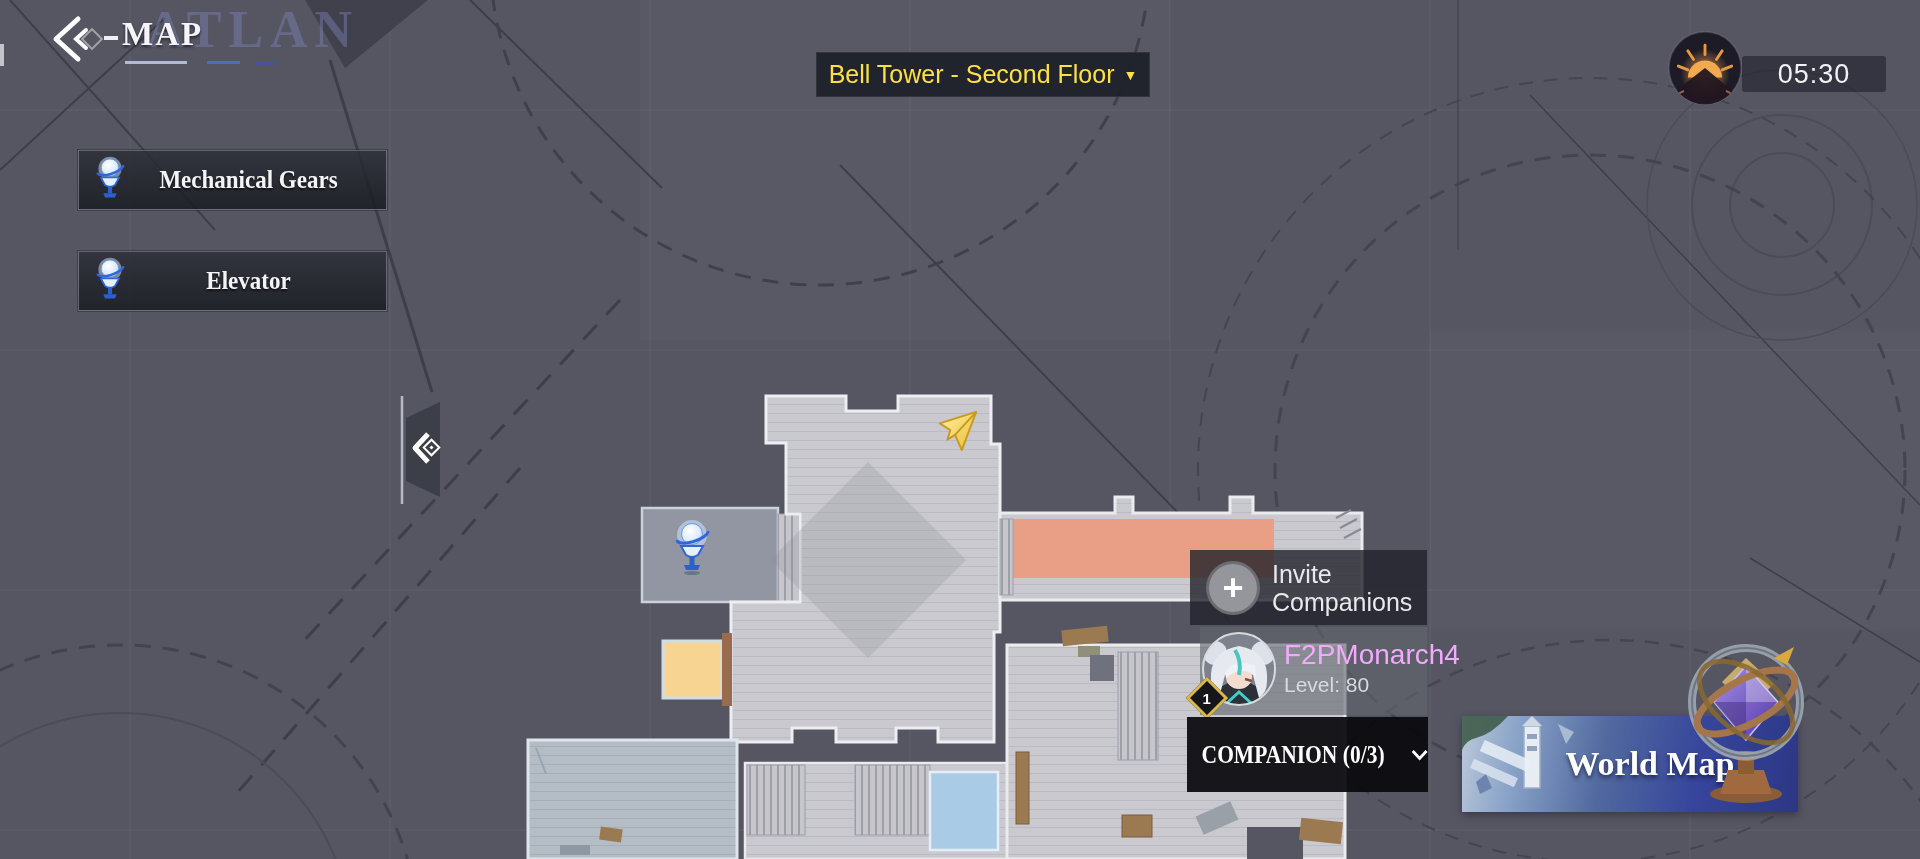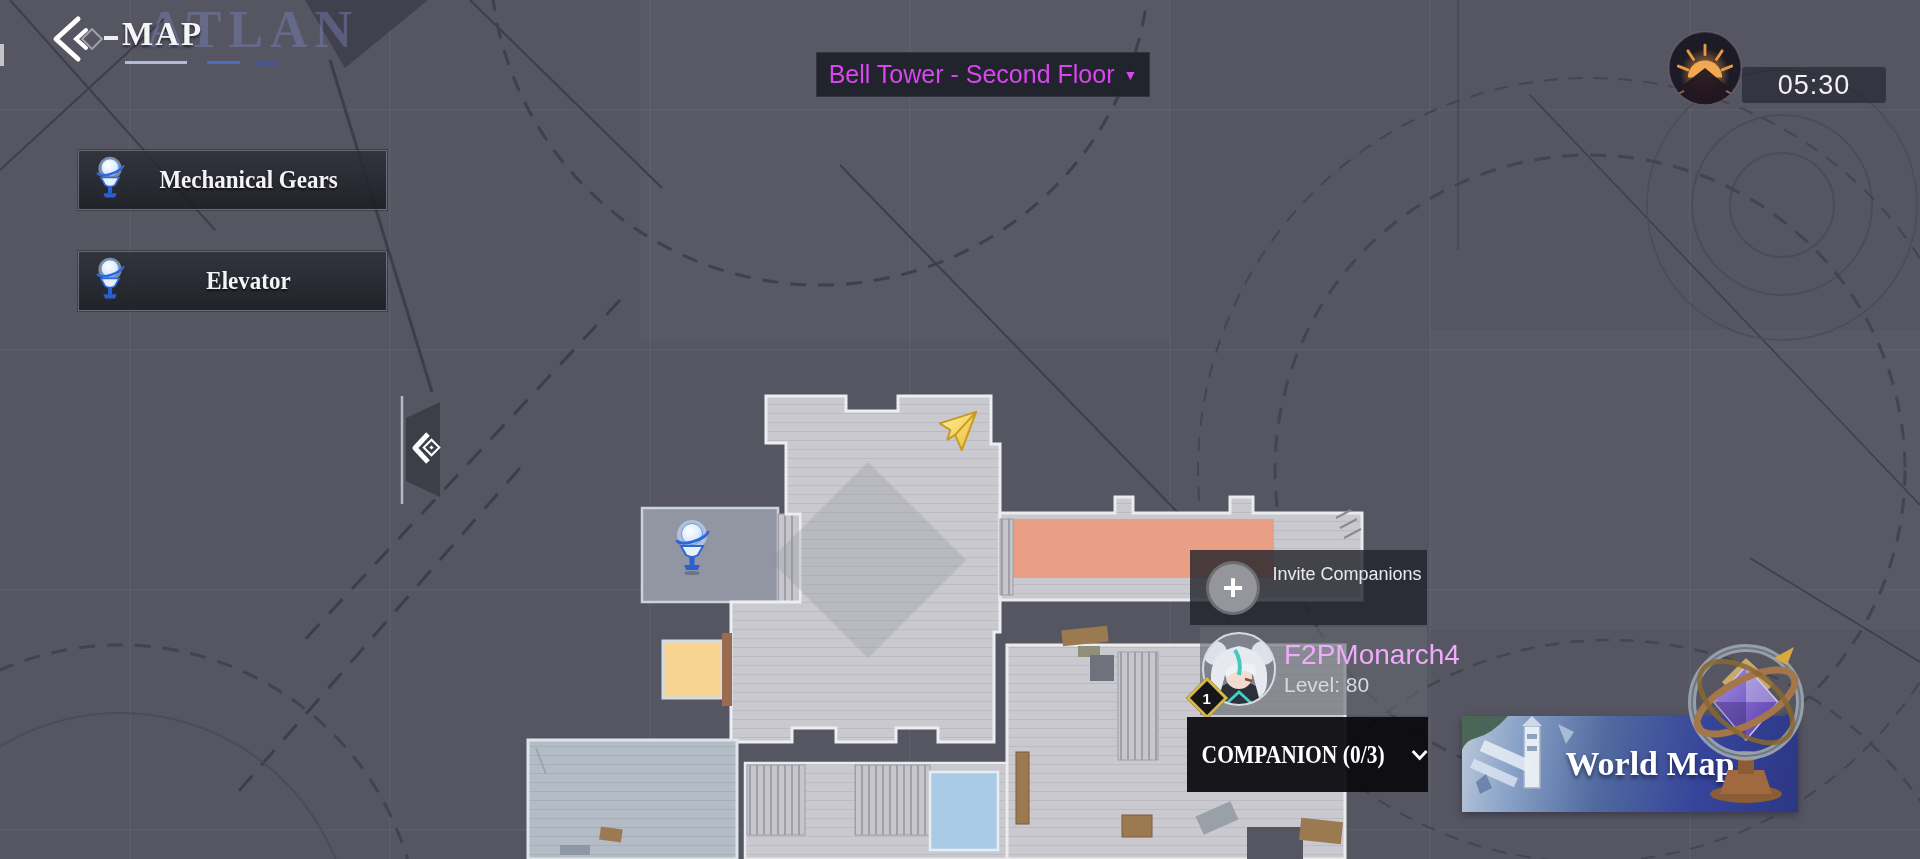--- a/index.html
+++ b/index.html
@@ -14,47 +14,47 @@
   #back-btn{left:42px;top:10px;width:70px;height:58px;z-index:4;cursor:pointer;}
   #title-dash{left:104px;top:36px;width:14px;height:4px;background:rgba(255,255,255,0.9);z-index:4;}
   #page-title{left:122px;top:16px;font-family:"Liberation Serif",serif;font-weight:bold;
               font-size:33px;letter-spacing:2px;color:#f5f5f7;z-index:4;
               text-shadow:0 2px 3px rgba(0,0,10,0.6);}
   .hdr-underline{height:3px;z-index:4;}
   #edge-mark{left:0;top:44px;width:4px;height:22px;background:rgba(255,255,255,0.65);z-index:4;}
 
   #location-dd{left:816px;top:52px;width:332px;height:43px;background:rgba(29,32,40,0.93);
                border:1px solid rgba(255,255,255,0.08);z-index:5;display:flex;align-items:center;
-               justify-content:center;color:#d946ef;font-size:25px;cursor:pointer;}
+               justify-content:center;color:#fde047;font-size:25px;cursor:pointer;}
   #location-dd .caret{font-size:14px;margin-left:9px;}
 
   #clock-pill{left:1742px;top:56px;width:144px;height:36px;background:rgba(26,28,36,0.55);
               border-radius:3px;z-index:5;display:flex;align-items:center;justify-content:center;
-              color:#f2f2f4;font-size:27px;letter-spacing:1px;margin-top:11px;}
+              color:#f2f2f4;font-size:27px;letter-spacing:1px;}
   #sun-wrap{left:1665px;top:28px;z-index:6;}
 
   
   .qt-btn{left:78px;width:307px;height:58px;z-index:5;cursor:pointer;
           background:linear-gradient(180deg,rgba(44,46,55,0.85),rgba(24,26,32,0.85));
           border:1px solid rgba(195,200,212,0.40);box-shadow:0 0 0 1px rgba(0,0,0,0.25);
           display:flex;align-items:center;justify-content:center;}
   .qt-btn .qt-icon{position:absolute;left:14px;top:5px;}
   .qt-btn .qt-label{font-family:"Liberation Serif",serif;font-weight:bold;font-size:25px;
           color:#f4f4f6;text-shadow:0 2px 2px rgba(0,0,0,0.6);display:inline-block;
           transform:scaleX(0.92);padding-left:34px;}
 
   
   #invite-row{left:1190px;top:550px;width:237px;height:75px;background:rgba(32,34,41,0.80);
               z-index:7;cursor:pointer;}
   #invite-plus{position:absolute;left:16px;top:11px;width:54px;height:54px;border-radius:50%;
                background:#95959c;border:3px solid rgba(58,58,66,0.45);box-sizing:border-box;
                display:flex;align-items:center;justify-content:center;color:#ffffff;
                font-size:36px;font-weight:bold;line-height:0;}
   #invite-label{position:absolute;left:82px;top:10px;width:150px;color:#e9e9ec;
-                font-size:18px;line-height:28px;text-align:center;}
+                font-size:25px;line-height:28px;}
   #player-row{left:1200px;top:627px;width:227px;height:88px;background:rgba(99,101,110,0.62);
               z-index:7;cursor:pointer;}
   #player-avatar{position:absolute;left:1px;top:4px;}
   #player-badge{position:absolute;left:-8px;top:56px;width:24px;height:24px;background:#15151a;
                 border:3px solid #d8b84a;transform:rotate(45deg);z-index:8;
                 display:flex;align-items:center;justify-content:center;}
   #player-badge span{transform:rotate(-45deg);color:#fff;font-size:15px;font-weight:bold;}
   #player-name{position:absolute;left:84px;top:12px;color:#f0abfc;font-size:28px;}
   #player-level{position:absolute;left:84px;top:46px;color:#d9d9de;font-size:21px;}
   #companion-bar{left:1187px;top:717px;width:241px;height:75px;background:rgba(9,9,13,0.93);

